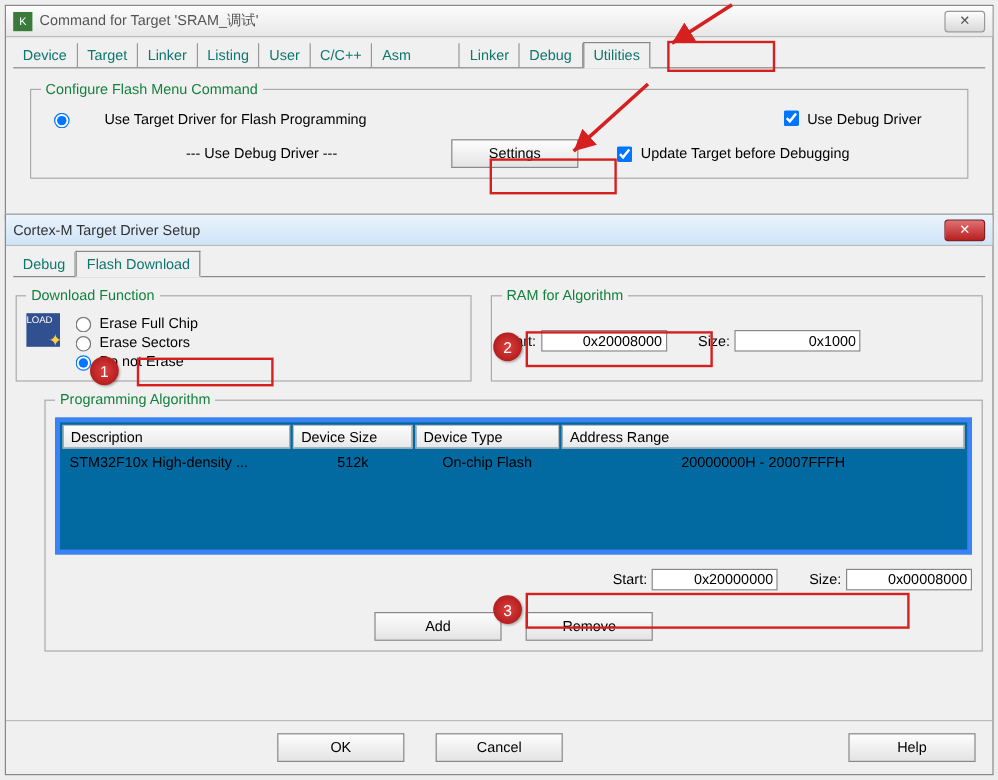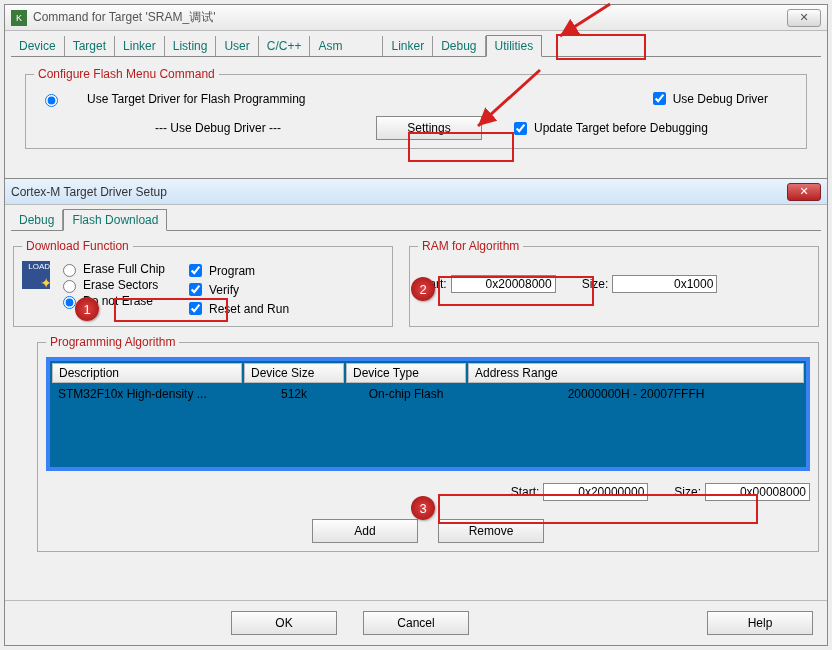--- a/index.html
+++ b/index.html
@@ -9,33 +9,33 @@
   .titlebar .icon { width: 16px; height: 16px; background: #3a7a3a; margin-right: 6px; display: flex; align-items: center; justify-content: center; color: #fff; font-size: 9px; }
   .titlebar .title { color: #555; }
   .titlebar .spacer { flex: 1; }
   .closebtn { width: 34px; height: 18px; border: 1px solid #999; background: linear-gradient(#fdfdfd,#d8d8d8); border-radius: 3px; display: flex; align-items: center; justify-content: center; font-size: 11px; color: #555; cursor: pointer; }
   .closebtn.red { background: linear-gradient(#e07070,#b82020); color: #fff; border-color: #802020; }
   .tabs { display: flex; align-items: flex-end; padding: 4px 6px 0 6px; }
   .tab { padding: 3px 8px; border-right: 1px solid #999; cursor: pointer; color: #0f766e; }
   .tab.active { border: 1px solid #888; border-bottom: 1px solid #f0f0f0; background: #f0f0f0; margin-bottom: -1px; }
   .tabstrip-border { border-bottom: 1px solid #888; margin: 0 6px; }
   fieldset { border: 1px solid #aaa; margin: 8px; padding: 8px; }
-  legend { padding: 0 4px; color: #b91c1c; }
+  legend { padding: 0 4px; color: #15803d; }
   .row { display: flex; align-items: center; gap: 4px; }
   input[type=text] { border: 1px solid #888; padding: 1px 3px; height: 18px; background: #fff; text-align: right; }
   .btn { width: 106px; height: 24px; background: linear-gradient(#fdfdfd,#e4e4e4); border: 1px solid #888; cursor: pointer; }
   .table { border: 4px solid #3b82f6; background: #0369a1; width: 100%; height: 100px; }
   .table th { background: linear-gradient(#fcfcfc,#e8e8e8); border: 1px solid #bbb; font-weight: normal; padding: 2px 6px; text-align: left; }
   .table td { padding: 2px 6px; }
   .redbox { border: 2px solid #d62020; position: absolute; pointer-events: none; }
   .redcircle { width: 24px; height: 24px; border-radius: 50%; background: radial-gradient(#e04040,#a01010); color: #fff; display: flex; align-items: center; justify-content: center; font-size: 13px; position: absolute; pointer-events: none; box-shadow: 1px 1px 2px rgba(0,0,0,.3); }
   .arrow { position: absolute; pointer-events: none; }
   .loadicon { width: 28px; height: 28px; background: #305090; position: relative; }
   .loadicon::after { content: "✦"; color: #ffd040; position: absolute; bottom: -2px; right: -2px; font-size: 14px; }
-  .loadicon .t { color: #fff; font-size: 8px; display: block; text-align: right; padding-top: 1px; }
+  .loadicon .t { color: #fff; font-size: 8px; display: block; text-align: left; padding-top: 1px; }
 </style>
 </head>
 <body>
 
 <div class="window" style="left:4px; top:4px; width:824px; height:180px;">
   <div class="titlebar">
     <span class="icon">K</span>
     <span class="title">Command for Target 'SRAM_调试'</span>
     <span class="spacer"></span>
     <span class="closebtn">✕</span>
@@ -106,34 +106,20 @@
             </label>
           <label class="row">
               <input type="radio" name="er" style="">
               <span>Erase Sectors</span>
             </label>
           <label class="row">
               <input type="radio" name="er" checked="" style="">
               <span>Do not Erase</span>
             </label>
         </div>
-        <div style="margin-left:12px;">
-          <label class="row">
-              <input type="checkbox" checked="" style="">
-              <span>Program</span>
-            </label>
-          <label class="row">
-              <input type="checkbox" checked="" style="">
-              <span>Verify</span>
-            </label>
-          <label class="row">
-              <input type="checkbox" checked="" style="">
-              <span>Reset and Run</span>
-            </label>
-        </div>
       </div>
     </fieldset>
     <fieldset style="flex:1;">
       <legend>RAM for Algorithm</legend>
       <div class="row" style="margin-top:14px;">
         <span>Start:</span>
         <input type="text" style="width: 105px;" value="0x20008000">
         <span style="width:18px;"></span>
         <span>Size:</span>
         <input type="text" style="width: 105px;" value="0x1000">

